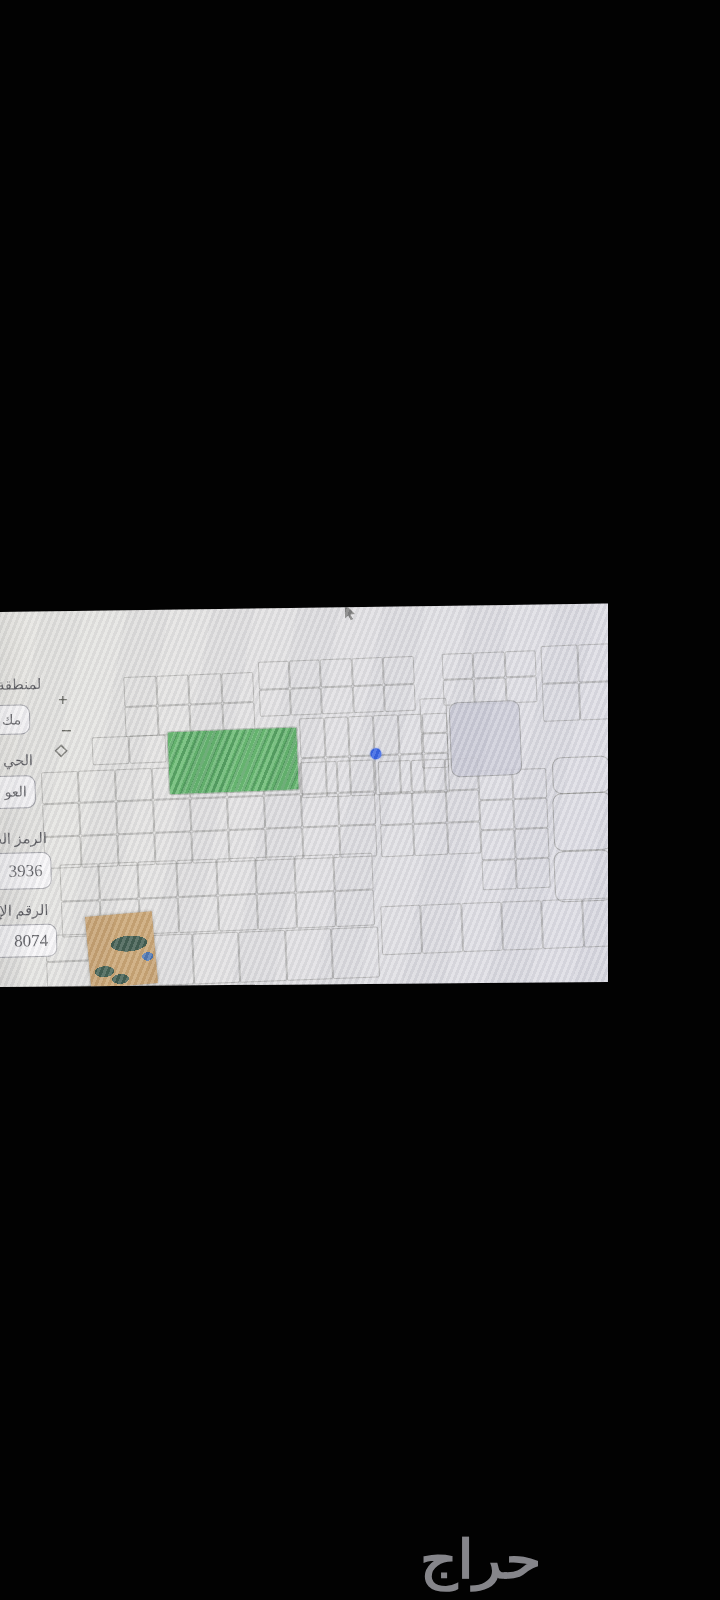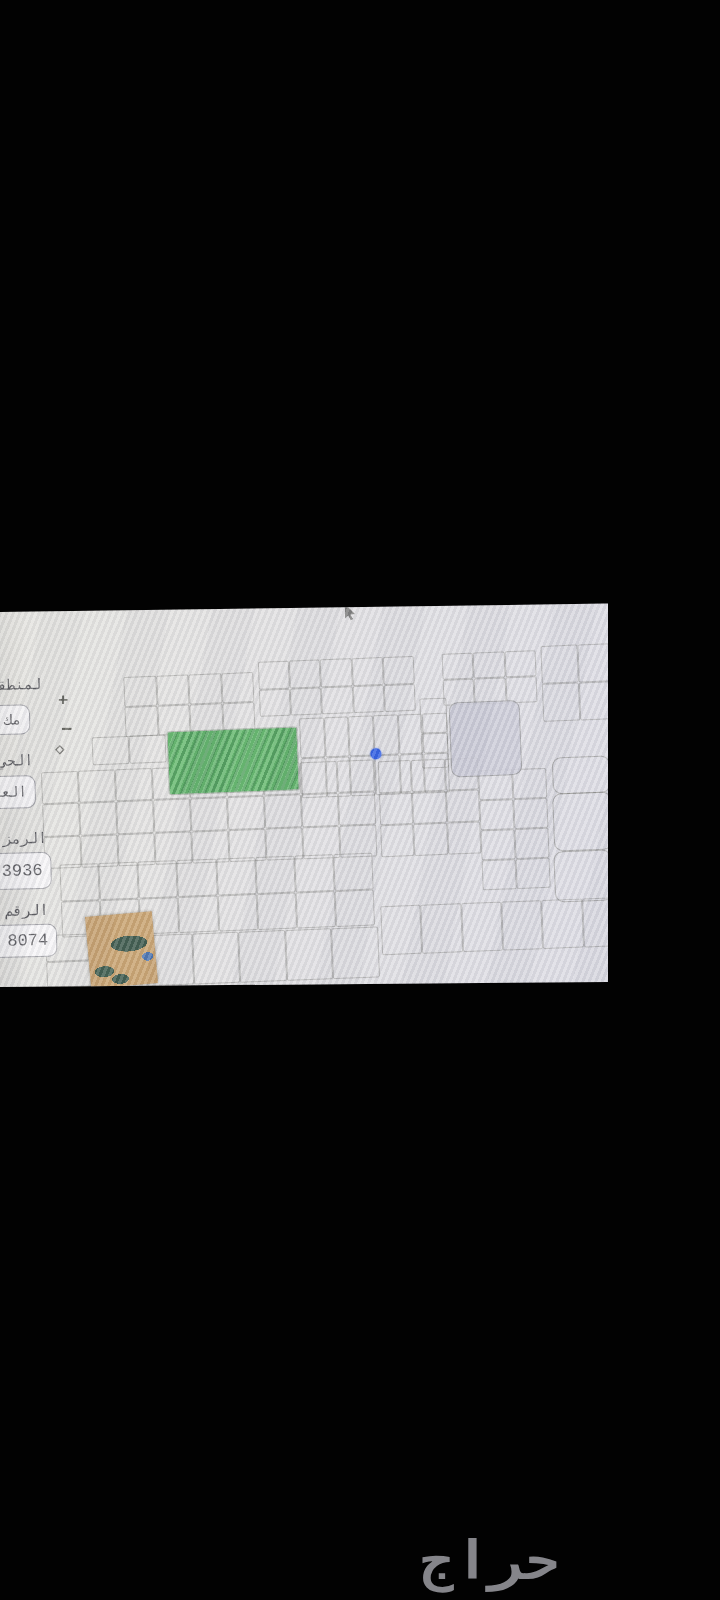--- a/index.html
+++ b/index.html
@@ -1,17 +1,17 @@
 <!DOCTYPE html>
 <html lang="ar"><head>
 <meta charset="utf-8">
 <style>
   html,body{margin:0;padding:0;background:#020202;}
   #stage{position:relative;width:608px;height:1600px;background:#020202;overflow:hidden;
-         font-family:Liberation Mono, monospace;}
+         font-family:Liberation Serif, serif;}
 
   
   .band{position:absolute;left:0;top:602px;width:720px;height:385px;
         background:linear-gradient(100deg,#e3e2dd 0%,#dddce0 52%,#d7d7e2 100%);
         clip-path:polygon(0 10px,720px 0,720px 379px,0 385px);}
   .band::after{content:"";position:absolute;inset:0;z-index:60;pointer-events:none;
         background:
           repeating-linear-gradient(112deg, rgba(255,255,255,.20) 0 3px, rgba(150,152,160,.10) 3px 6px),
           repeating-linear-gradient(100deg, rgba(255,255,255,.06) 0 42px, rgba(170,172,182,.07) 42px 84px),
           linear-gradient(90deg, rgba(60,60,60,.08) 0, rgba(0,0,0,0) 30px);}

